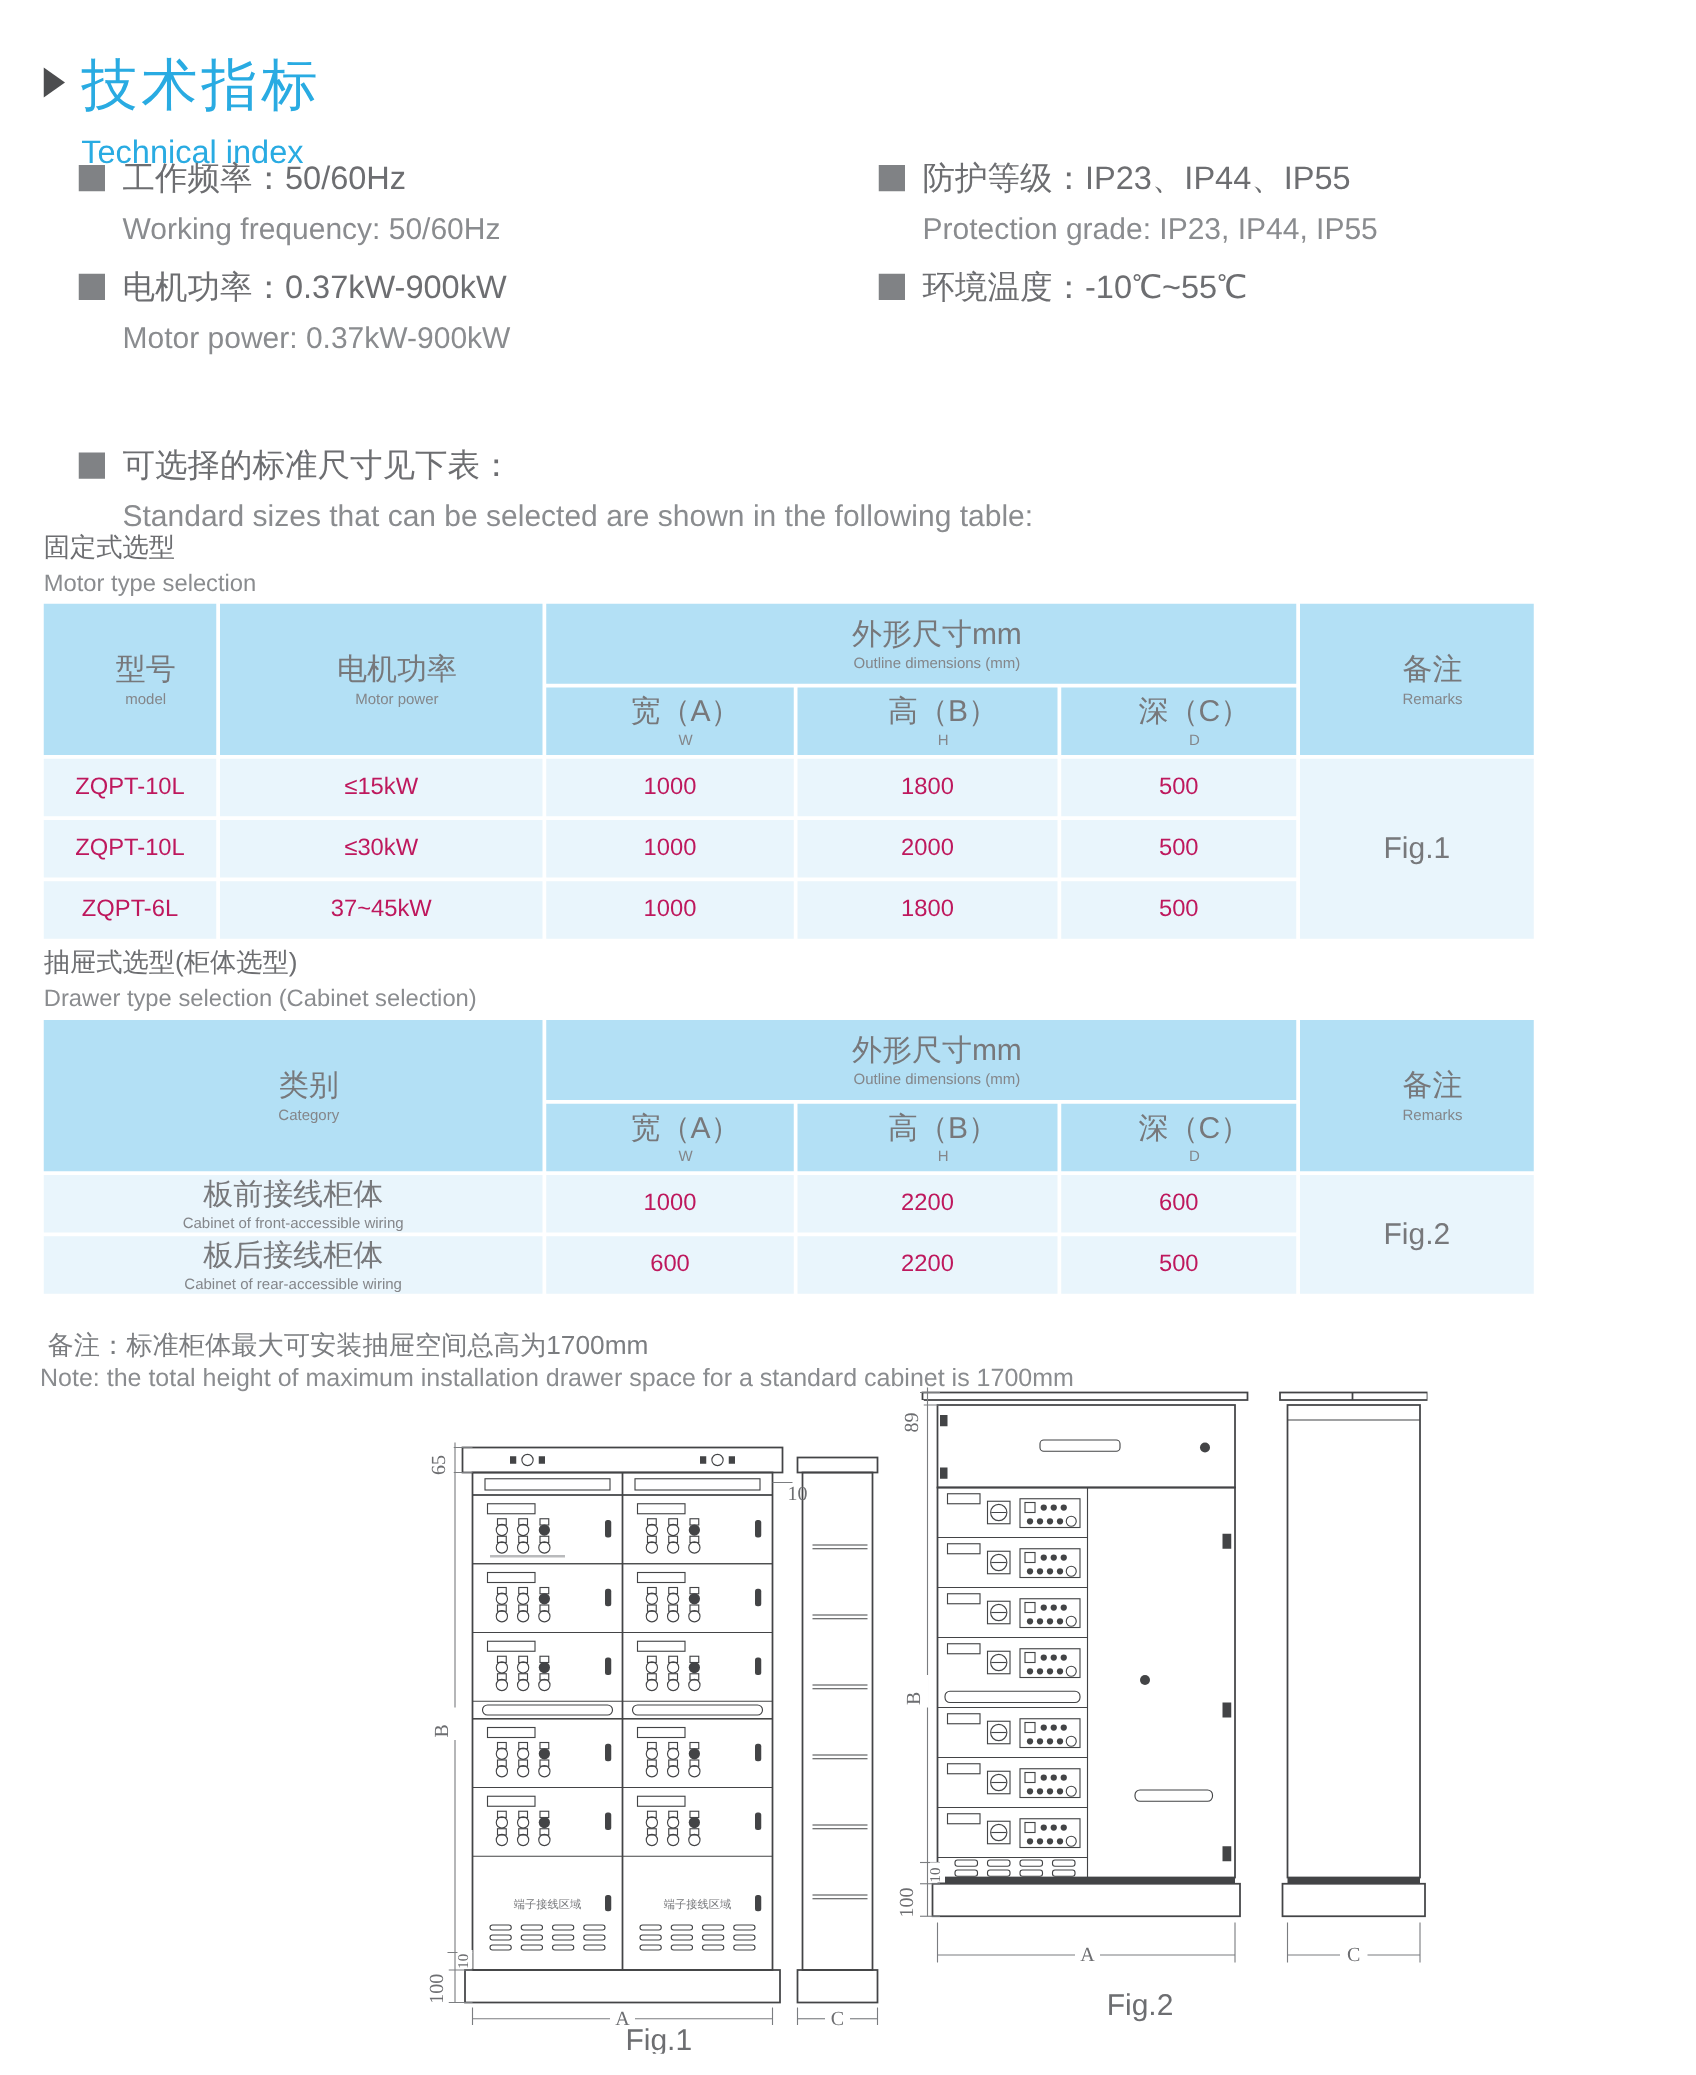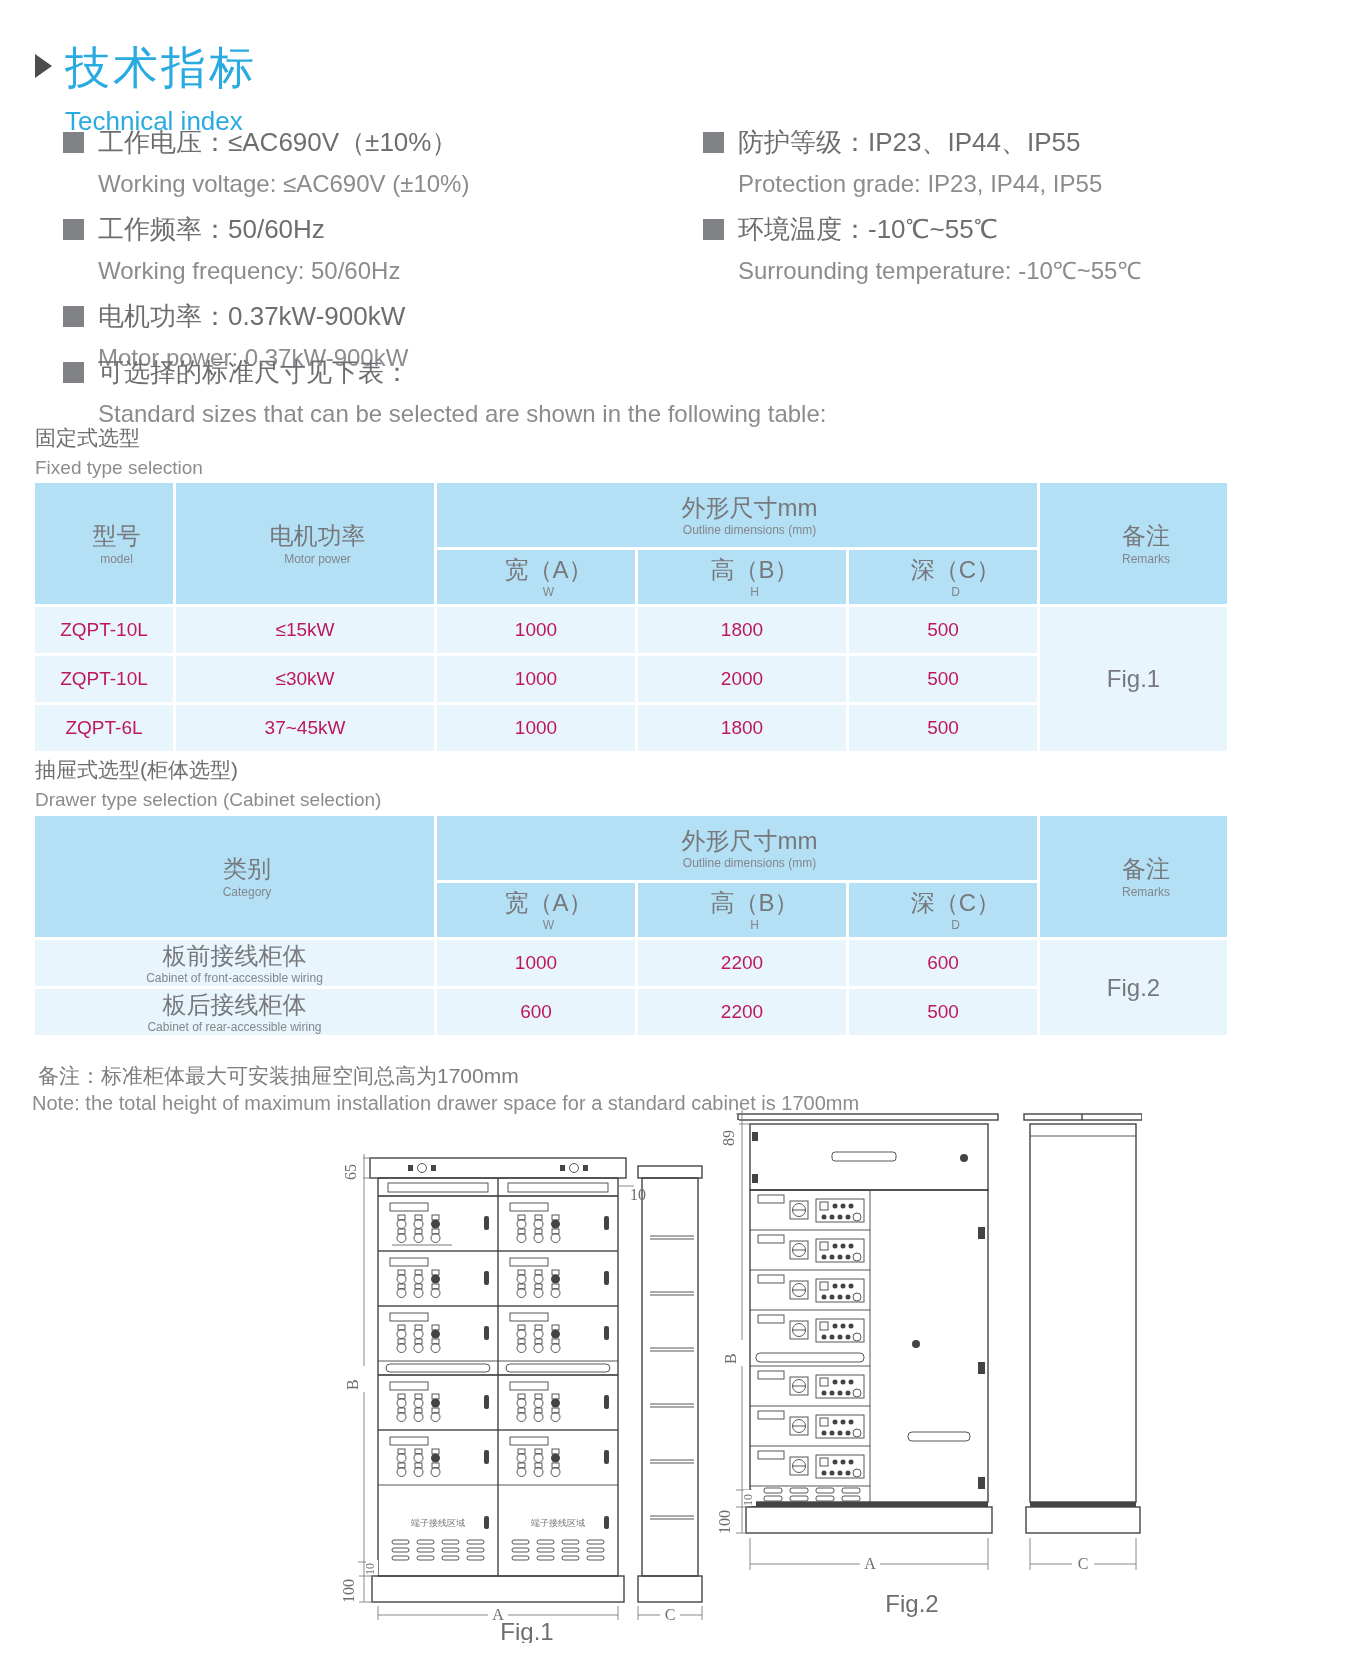--- a/index.html
+++ b/index.html
@@ -66,27 +66,20 @@
   <div class="hdr">
     <div class="hdr-arrow"></div>
     <div class="hdr-zh">技术指标</div>
     <div class="hdr-en">Technical index</div>
   </div>
 
   <div class="specs-left">
     <div>
       <div class="spec-zh">
           <span class="bullet"></span>
-          <span>工作电压：≤AC690V（±10%）</span>
-        </div>
-      <div class="spec-en">Working voltage: ≤AC690V (±10%)</div>
-    </div>
-    <div>
-      <div class="spec-zh">
-          <span class="bullet"></span>
           <span>工作频率：50/60Hz</span>
         </div>
       <div class="spec-en">Working frequency: 50/60Hz</div>
     </div>
     <div>
       <div class="spec-zh">
           <span class="bullet"></span>
           <span>电机功率：0.37kW-900kW</span>
         </div>
       <div class="spec-en">Motor power: 0.37kW-900kW</div>
@@ -99,35 +92,34 @@
           <span class="bullet"></span>
           <span>防护等级：IP23、IP44、IP55</span>
         </div>
       <div class="spec-en">Protection grade: IP23, IP44, IP55</div>
     </div>
     <div>
       <div class="spec-zh">
           <span class="bullet"></span>
           <span>环境温度：-10℃~55℃</span>
         </div>
-      <div class="spec-en">Surrounding temperature: -10℃~55℃</div>
     </div>
   </div>
 
   <div class="spec-wide">
     <div class="spec-zh">
         <span class="bullet"></span>
         <span>可选择的标准尺寸见下表：</span>
       </div>
     <div class="spec-en">Standard sizes that can be selected are shown in the following table:</div>
   </div>
 
   <div class="tbl-label" style="top:424px;">
     <div class="tbl-label-zh">固定式选型</div>
-    <div class="tbl-label-en">Fixed type selection</div>
+    <div class="tbl-label-en">Motor type selection</div>
   </div>
 
   <table class="spec-table" id="table-fixed" style="top:480px;">
     <colgroup>
         <col style="width:138px">
         <col style="width:258px">
         <col style="width:198px">
         <col style="width:208px">
         <col style="width:188px">
         <col>

